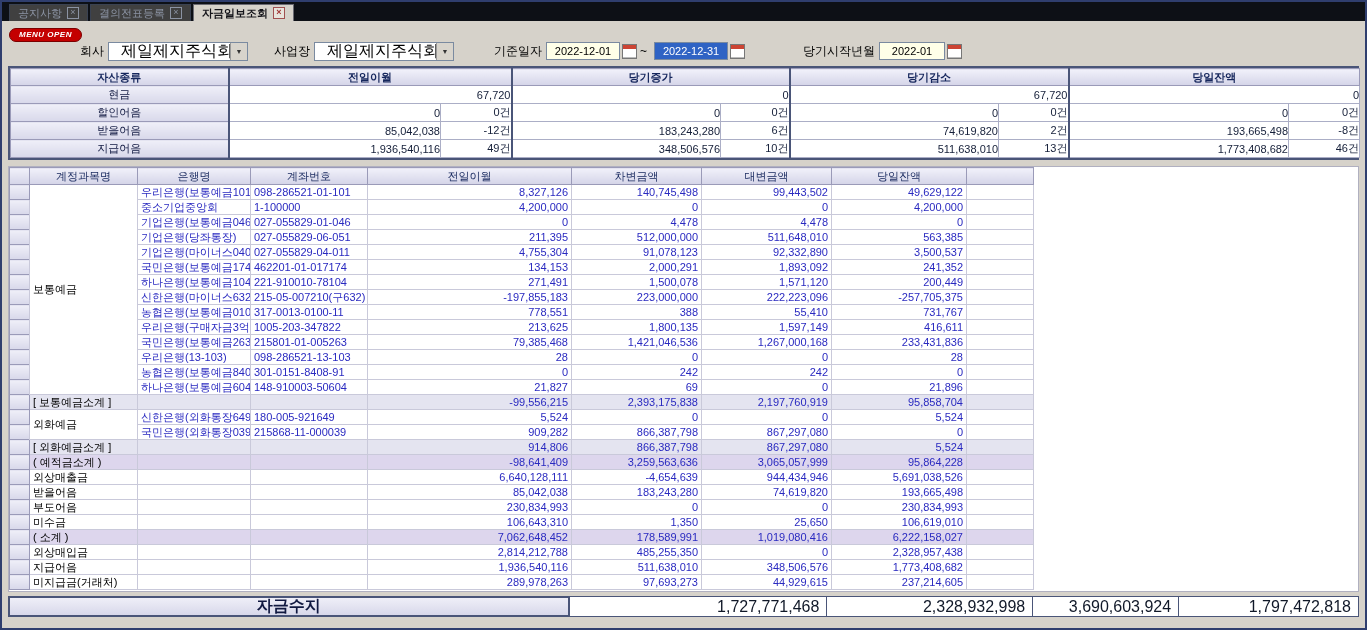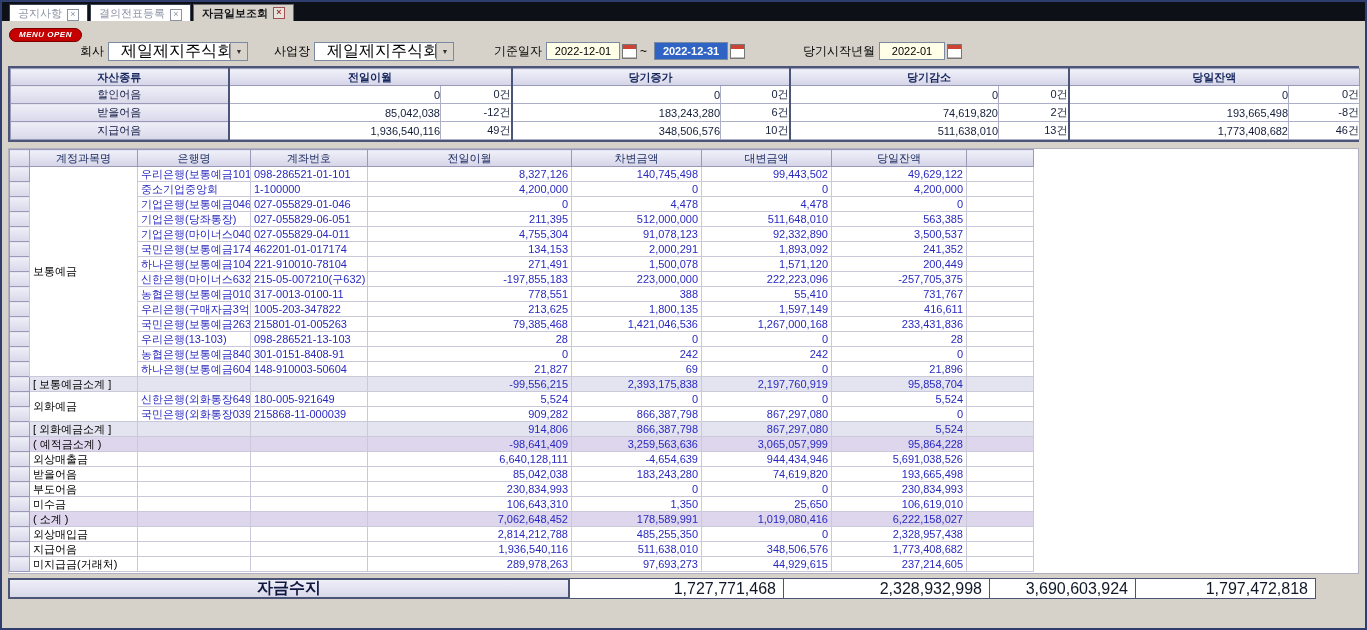--- a/index.html
+++ b/index.html
@@ -2,36 +2,36 @@
 <html><head>
 <meta charset="utf-8">
 <style>
   html,body{margin:0;padding:0;}
   body{width:1367px;height:630px;background:#8a8a8a;font-family:"Liberation Sans","DejaVu Sans",sans-serif;}
   .window{box-sizing:border-box;width:1367px;height:630px;background:#d6d2ca;border:2px solid #2f3e6e;overflow:hidden;}
 
   
   .topbar{height:19px;background:#0d1016;display:flex;align-items:flex-end;padding-left:7px;gap:2px;}
   .tab{box-sizing:border-box;height:17px;display:flex;align-items:center;gap:5px;padding:0 8px;font-size:11px;white-space:nowrap;cursor:default;}
-  .tab.inactive{background:#ffffff;color:#8b93a3;border:1px solid #3a4252;border-bottom:none;align-items:flex-end;}
+  .tab.inactive{background:#404040;color:#8b93a3;border:1px solid #3a4252;border-bottom:none;}
   .tab.active{background:#d6d2ca;color:#15151a;border:1px solid #6a6a72;border-bottom:none;font-weight:bold;}
   .tab .close{width:10px;height:10px;font-size:9px;line-height:9px;text-align:center;border:1px solid #8b93a3;color:#8b93a3;}
   .tab.active .close{border-color:#a05050;color:#a03030;background:#e8e4dc;}
 
   .menu-row{height:15px;padding:2px 0 0 7px;}
   .menu-open{display:inline-block;background:#c40000;color:#ffffff;font-size:8px;font-weight:bold;font-style:italic;padding:1px 9px 2px 9px;border-radius:7px;letter-spacing:.5px;border:1px solid #7a0000;cursor:pointer;}
 
   
   .filter-row{height:26px;display:flex;align-items:center;font-size:12px;color:#000;}
   .flabel{white-space:nowrap;}
   .combo{display:flex;box-sizing:border-box;width:140px;height:19px;border:1px solid #7a8aa0;background:#fff;align-items:center;margin-left:4px;cursor:pointer;}
   .combo .val{flex:1;padding:0 12px;font-size:16px;white-space:nowrap;overflow:hidden;text-align:right;}
   .combo .arrow{width:16px;align-self:stretch;background:#d8d4cc;border-left:1px solid #9a9a9a;font-size:7px;display:flex;align-items:center;justify-content:center;color:#333;}
   input.datebox{box-sizing:border-box;width:74px;height:18px;border:1px solid #7a8aa0;background:#ffffe8;font-size:11px;text-align:center;margin-left:4px;padding:0;color:#000;font-family:"Liberation Sans",sans-serif;}
-  input.datebox.selected{background:#2f63c4;color:#fff;font-weight:bold;}
+  input.datebox.selected{background:#2f63c4;color:#fff;font-weight:normal;}
   .calbtn{box-sizing:border-box;width:15px;height:15px;margin-left:2px;border:1px solid #777;background:linear-gradient(180deg,#cc4433 0,#cc4433 4px,#ffffff 4px);cursor:pointer;box-shadow:inset 0 -1px 0 #bbb;}
   .tilde{margin:0 3px;}
 
   
   .summary-wrap{margin:2px 6px 0 6px;border:2px solid #4a5578;background:#fff;}
   table.summary{width:100%;border-collapse:collapse;table-layout:fixed;font-size:11px;}
   table.summary th{height:16px;background:linear-gradient(180deg,#f1f1fa,#d4d4e8);border:1px solid #9a9ab8;color:#15265c;font-weight:bold;padding:0;}
   table.summary td{box-sizing:border-box;height:18px;border:1px solid #abaec6;background:#fff;padding:0;}
   table.summary td.slabel{background:linear-gradient(180deg,#efeff8,#d8d8ea);border:1px solid #9a9ab8;border-right:2px solid #4a5578;text-align:center;color:#101840;}
   table.summary th.gstart,table.summary td.gstart{border-left:2px solid #4a5578;}
@@ -48,21 +48,21 @@
   tr.r-sub1 td.acct,tr.r-sub2 td.acct{color:#1a2560;}
   table.grid td.sel{background:linear-gradient(180deg,#efeff8,#d8d8ea);border:1px solid #9a9ab8;padding:0;}
   table.grid td.acct{color:#000;}
   table.grid td.bank,table.grid td.accno{color:#2929c0;}
   table.grid td.num{color:#2929c0;text-align:right;}
 
   
   .footer-row{display:flex;margin:4px 6px 0 6px;height:21px;font-size:16px;}
   .f-label{box-sizing:border-box;width:562px;background:linear-gradient(180deg,#efeff8,#d8d8ea);border:2px solid #4a5578;display:flex;align-items:center;justify-content:center;color:#101840;font-weight:bold;}
   .f-val{box-sizing:border-box;background:#fff;border:1px solid #4a5578;border-left:none;display:flex;align-items:center;justify-content:flex-end;padding-right:7px;color:#101828;}
-  .f-v1{width:214px;} .f-v2{width:206px;} .f-v3{width:146px;} .f-v4{width:180px;}
+  .f-v1{width:258px;} .f-v2{width:206px;} .f-v3{width:146px;} .f-v4{width:180px;}
 </style>
 </head>
 <body>
 
 <div class="window">
 
   <div class="topbar">
     <div class="tab inactive">
       <span>공지사항</span>
       <span class="close">×</span>
@@ -119,20 +119,27 @@
       <thead>
         <tr>
           <th>자산종류</th>
           <th colspan="2" class="gstart">전일이월</th>
           <th colspan="2" class="gstart">당기증가</th>
           <th colspan="2" class="gstart">당기감소</th>
           <th colspan="2" class="gstart">당일잔액</th>
         </tr>
       </thead>
       <tbody>
+          <tr>
+            <td class="slabel">현금</td>
+            <td class="samt gstart" colspan="2">67,720</td>
+            <td class="samt gstart" colspan="2">0</td>
+            <td class="samt gstart" colspan="2">67,720</td>
+            <td class="samt gstart" colspan="2">0</td>
+          </tr>
           <tr>
             <td class="slabel">할인어음</td>
             <td class="samt gstart">0</td>
             <td class="scnt">0건</td>
             <td class="samt gstart">0</td>
             <td class="scnt">0건</td>
             <td class="samt gstart">0</td>
             <td class="scnt">0건</td>
             <td class="samt gstart">0</td>
             <td class="scnt">0건</td>

